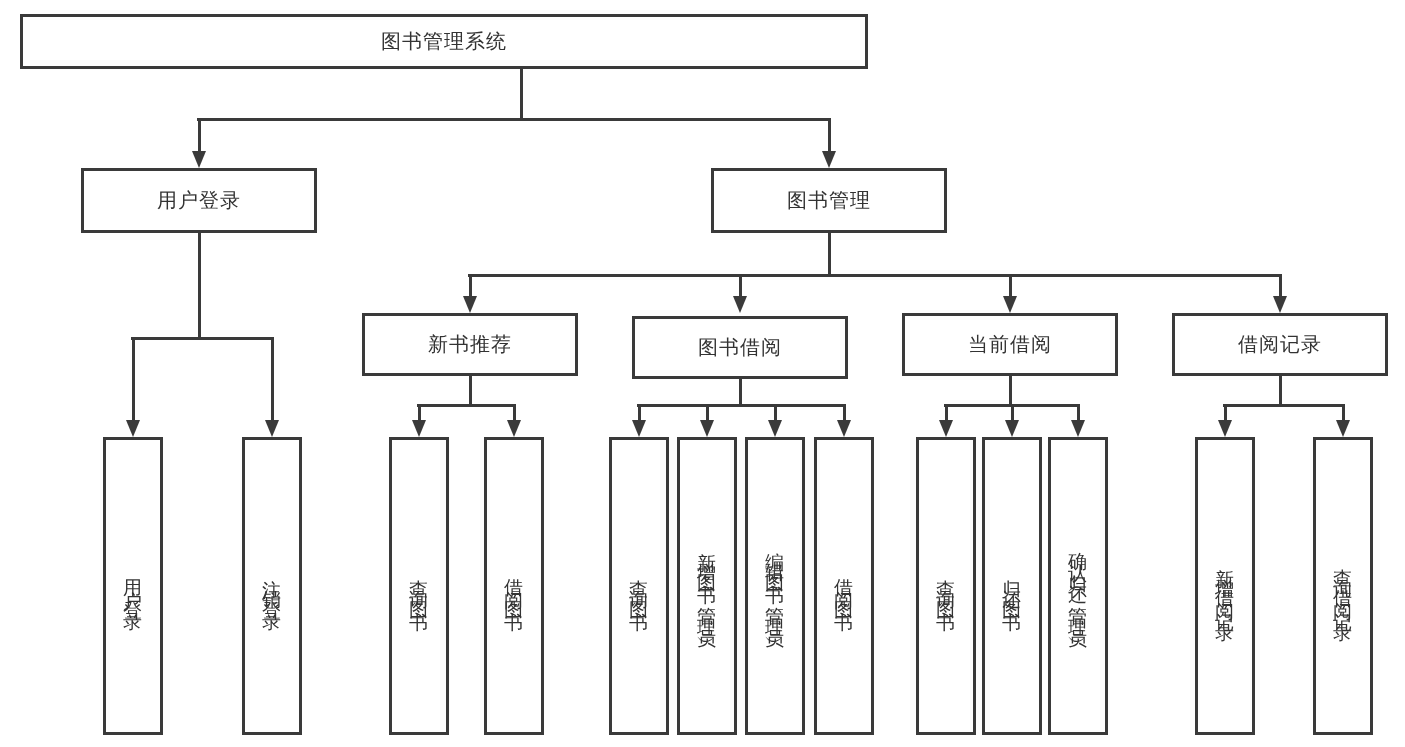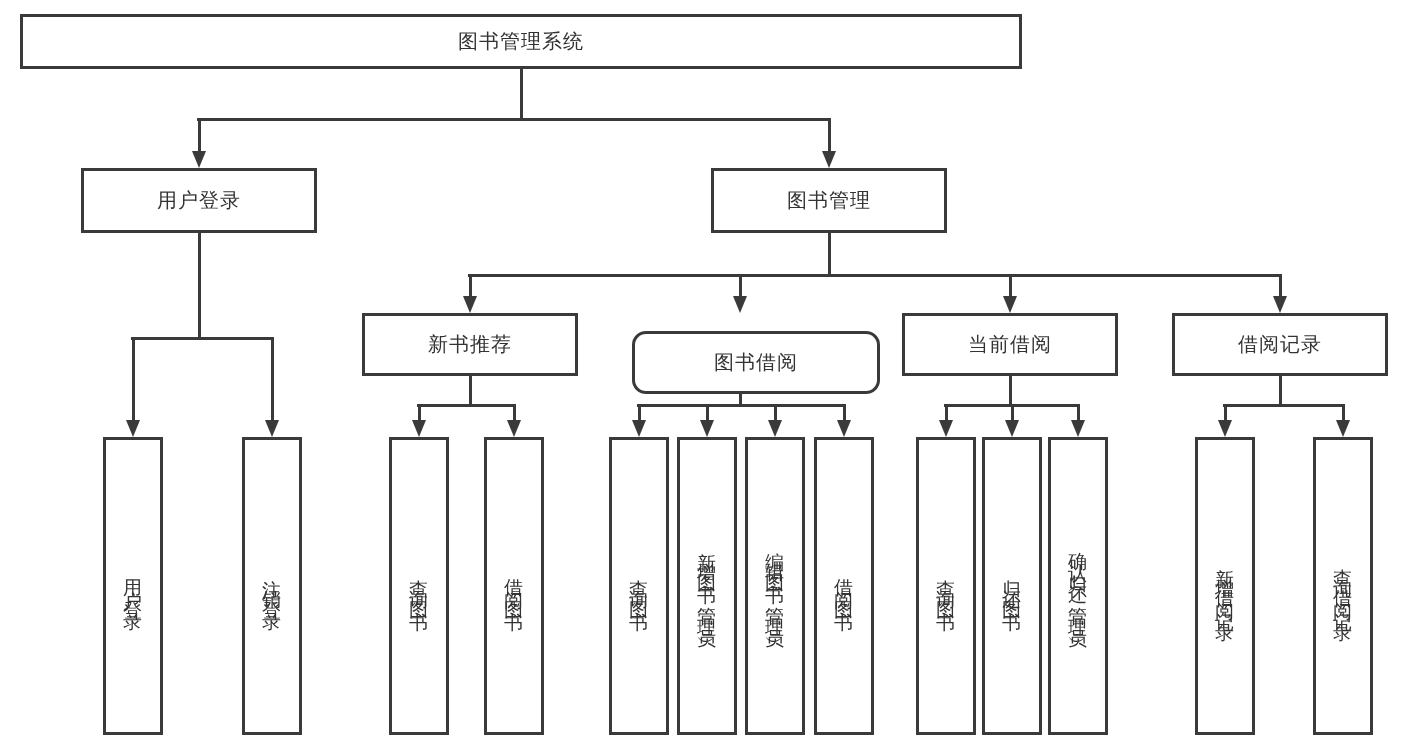--- a/index.html
+++ b/index.html
@@ -35,35 +35,35 @@
   .watermark{
     position:absolute;left:1182px;top:711px;z-index:6;
     font-size:19px;color:#b5bbc3;letter-spacing:0.5px;white-space:nowrap;
   }
 </style>
 </head>
 <body>
 
 <div class="canvas">
 
-  <div class="box" style="left:20px;top:14px;width:1002px;height:55px;">
+  <div class="box" style="left:20px;top:14px;width:848px;height:55px;">
     <span>图书管理系统</span>
   </div>
 
   <div class="box" style="left:81px;top:168px;width:236px;height:65px;">
     <span>用户登录</span>
   </div>
   <div class="box" style="left:711px;top:168px;width:236px;height:65px;">
     <span>图书管理</span>
   </div>
 
   <div class="box" style="left:362px;top:313px;width:216px;height:63px;">
     <span>新书推荐</span>
   </div>
-  <div class="box" style="left:632px;top:331px;width:248px;height:63px;border-radius:14px;">
+  <div class="box" style="left:632px;top:316px;width:216px;height:63px;">
     <span>图书借阅</span>
   </div>
   <div class="box" style="left:902px;top:313px;width:216px;height:63px;">
     <span>当前借阅</span>
   </div>
   <div class="box" style="left:1172px;top:313px;width:216px;height:63px;">
     <span>借阅记录</span>
   </div>
 
   <div class="vbox" style="left:103px;">

